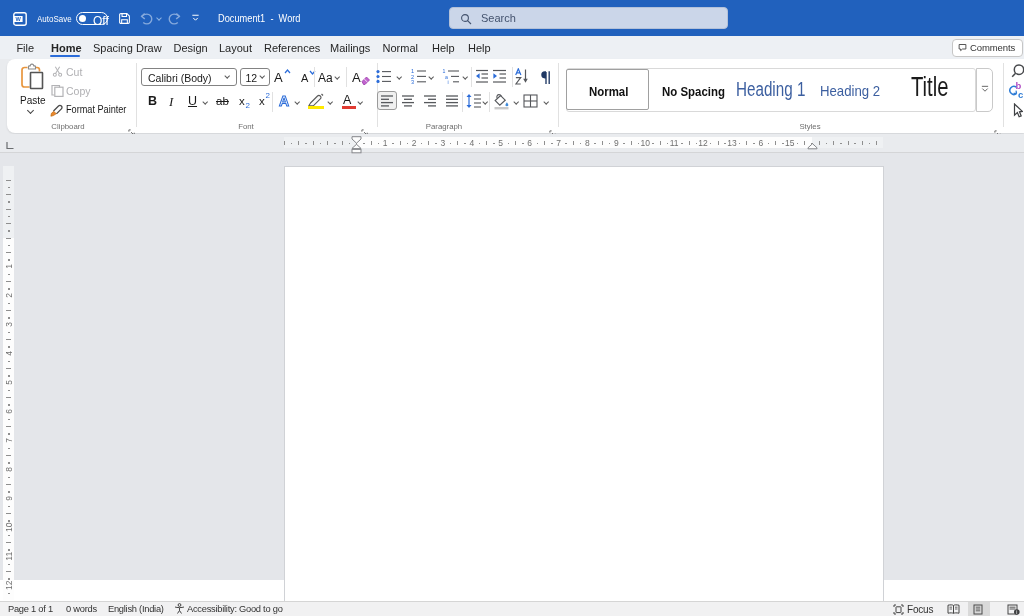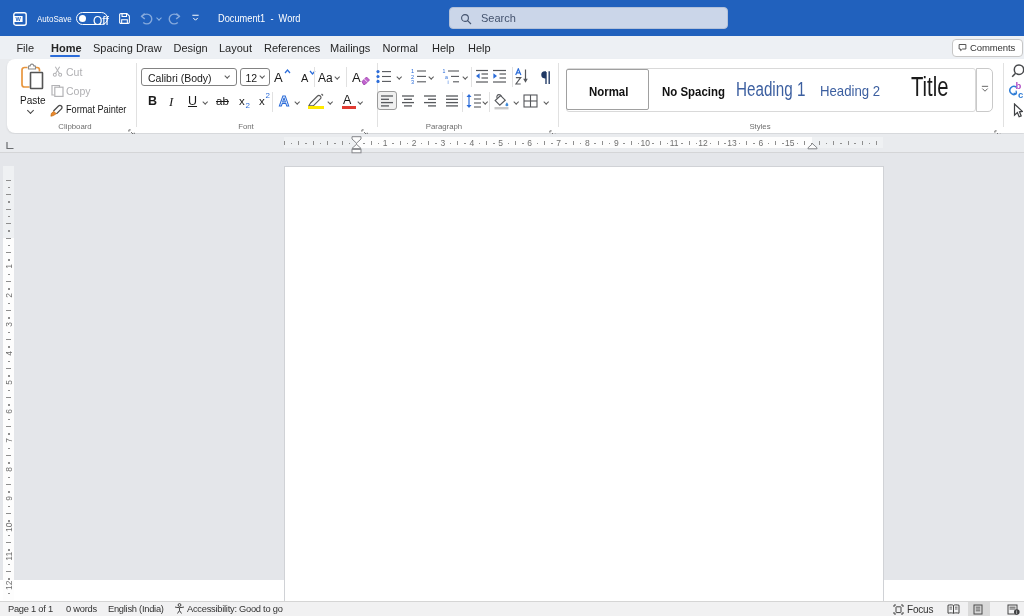--- a/index.html
+++ b/index.html
@@ -112,21 +112,21 @@
 <svg class="abs" style="left:51px;top:84px" width="13" height="13" viewBox="0 0 13 13" fill="none" stroke="#b3b3b6" stroke-width="1.2">
 <path d="M8.5 3.5 V1.5 H1 V11 H3.5"></path>
 <rect x="3.8" y="3.2" width="8.2" height="9.2"></rect>
 </svg>
 <div class="gly grey" style="left:66px;top:85.5px;font-size:10.5px">Copy</div>
 <svg class="abs" style="left:50px;top:103px" width="14" height="14" viewBox="0 0 14 14">
 <path d="M3.5 8 L8.5 3 C9.3 2.2 10.6 2.2 11.4 3 C12.2 3.8 12.2 5.1 11.4 5.9 L6.4 10.9" fill="none" stroke="#4a4a4a" stroke-width="1.3"></path>
 <path d="M3.8 8.3 L6.2 10.7 L3.4 12.6 L0.9 13.2 L1.4 10.3 Z" fill="#e8872c" stroke="#c06a10" stroke-width="0.7"></path>
 </svg>
 <div class="gly" style="left:66px;top:104px;font-size:10.5px;color:#1a1a1a;transform:scaleX(.87);transform-origin:0 0">Format Painter</div>
-<div class="glabel" style="left:54px;width:42px">Clipboard</div>
+<div class="glabel" style="left:47px;width:42px">Clipboard</div>
 <div class="launch" style="left:127.5px;top:122.5px"><svg width="8" height="8" viewBox="0 0 9 9" fill="none" stroke="#646464" stroke-width="1.05">
         <path d="M1 3 V1 H3"></path>
         <path d="M3.5 3.5 L7 7"></path>
         <path d="M7 4.2 V7 H4.2"></path>
       </svg></div>
 <div class="combo" style="left:141px;top:68px;width:96px;height:17.5px;padding:2.5px 0 0 6px">Calibri (Body)</div>
 <div class="abs" style="left:224.5px;top:73.5px;width:4.4px;height:4.4px;border-right:1.1px solid #5a5a5a;border-bottom:1.1px solid #5a5a5a;transform:rotate(45deg)"></div>
 <div class="combo" style="left:239.5px;top:68px;width:30px;height:17.5px;padding:2.5px 0 0 5px">12</div>
 <div class="abs" style="left:259.5px;top:73.5px;width:4.4px;height:4.4px;border-right:1.1px solid #5a5a5a;border-bottom:1.1px solid #5a5a5a;transform:rotate(45deg)"></div>
 <div class="gly" style="left:274px;top:70.5px;font-size:13px;color:#1a1a1a">A</div>
@@ -309,21 +309,21 @@
 <div class="gly" style="left:589px;top:86px;font-size:12.3px;font-weight:bold;color:#111;transform:scaleX(.93);transform-origin:0 0">Normal</div>
 <div class="gly" style="left:662px;top:86px;font-size:12.3px;font-weight:bold;color:#111;transform:scaleX(.93);transform-origin:0 0">No Spacing</div>
 <div class="gly" style="left:735.5px;top:80px;font-size:19.5px;color:#3c5fa0;transform:scaleX(.78);transform-origin:0 0">Heading 1</div>
 <div class="gly" style="left:819.5px;top:83px;font-size:15px;color:#3c5fa0;transform:scaleX(.88);transform-origin:0 0">Heading 2</div>
 <div class="gly" style="left:911px;top:74px;font-size:27px;color:#1b1b1b;transform:scaleX(.75);transform-origin:0 0">Title</div>
 <div class="abs" style="left:976px;top:67.5px;width:16.5px;height:44px;background:#fff;border:1px solid #c9c9c9;border-radius:0 5px 5px 0"></div>
 <svg class="abs" style="left:980.5px;top:84.5px" width="8" height="8" viewBox="0 0 9 8" fill="none" stroke="#555" stroke-width="1">
       <path d="M1 1 H8"></path>
       <path d="M1.5 3.5 L4.5 6.5 L7.5 3.5"></path>
     </svg>
-<div class="glabel" style="left:744px;width:32px">Styles</div>
+<div class="glabel" style="left:794px;width:32px">Styles</div>
 <div class="launch" style="left:994px;top:123.5px"><svg width="8" height="8" viewBox="0 0 9 9" fill="none" stroke="#646464" stroke-width="1.05">
         <path d="M1 3 V1 H3"></path>
         <path d="M3.5 3.5 L7 7"></path>
         <path d="M7 4.2 V7 H4.2"></path>
       </svg></div>
 <svg class="abs" style="left:1008px;top:62.5px" width="16" height="16" viewBox="0 0 16 16" fill="none" stroke="#47494c" stroke-width="1.5">
 <circle cx="11" cy="6.7" r="4.7"></circle>
       <path d="M7.6 10.2 L4.2 13.8"></path>
 </svg>
 <div class="gly" style="left:1015.5px;top:81px;font-size:9.5px;font-weight:bold;color:#b14fc5;filter:grayscale(0)">b</div>

